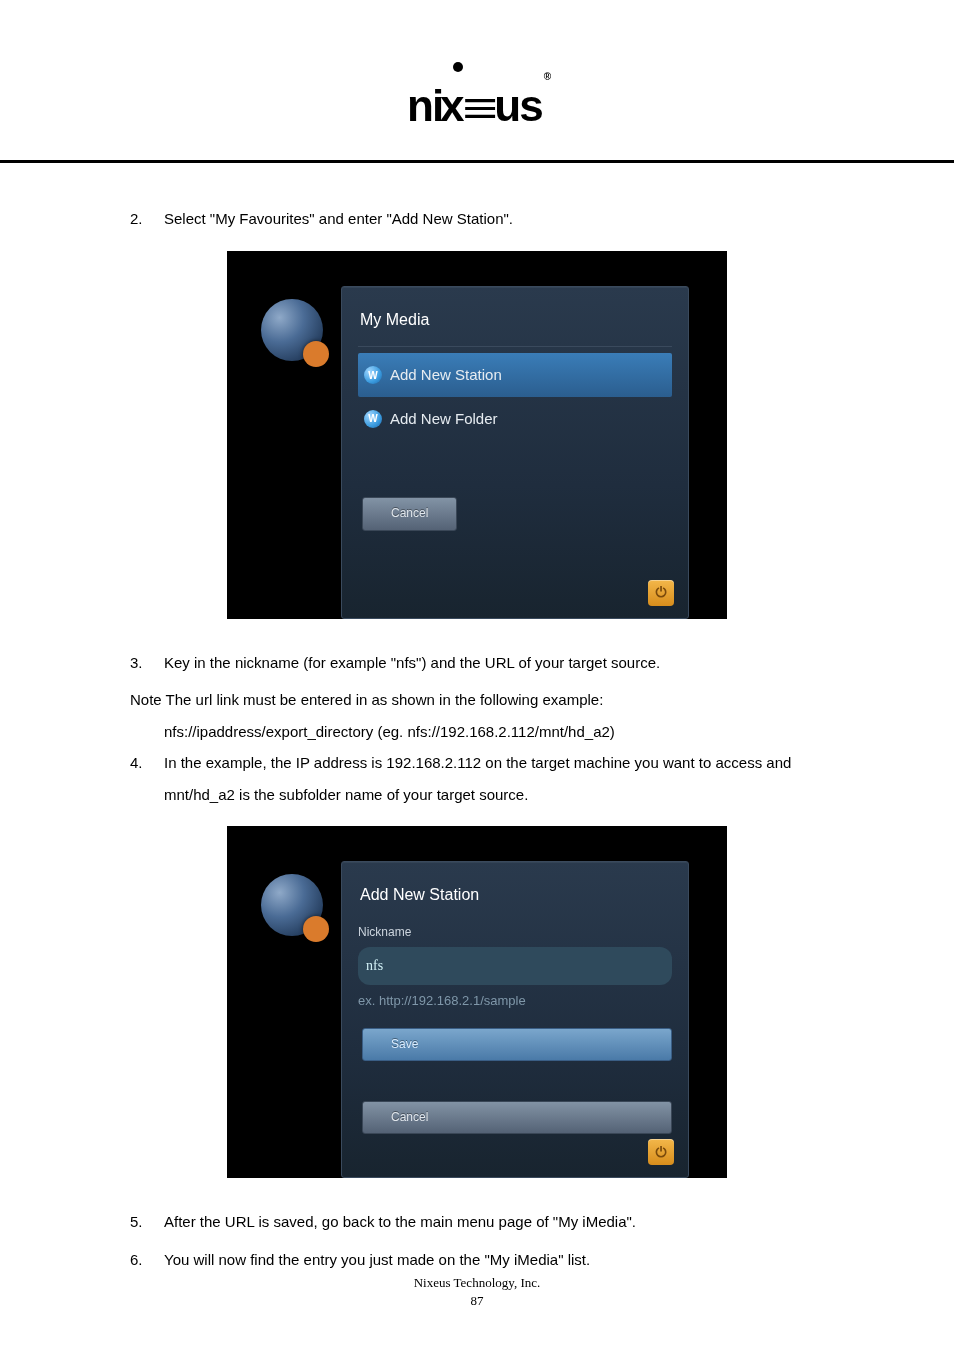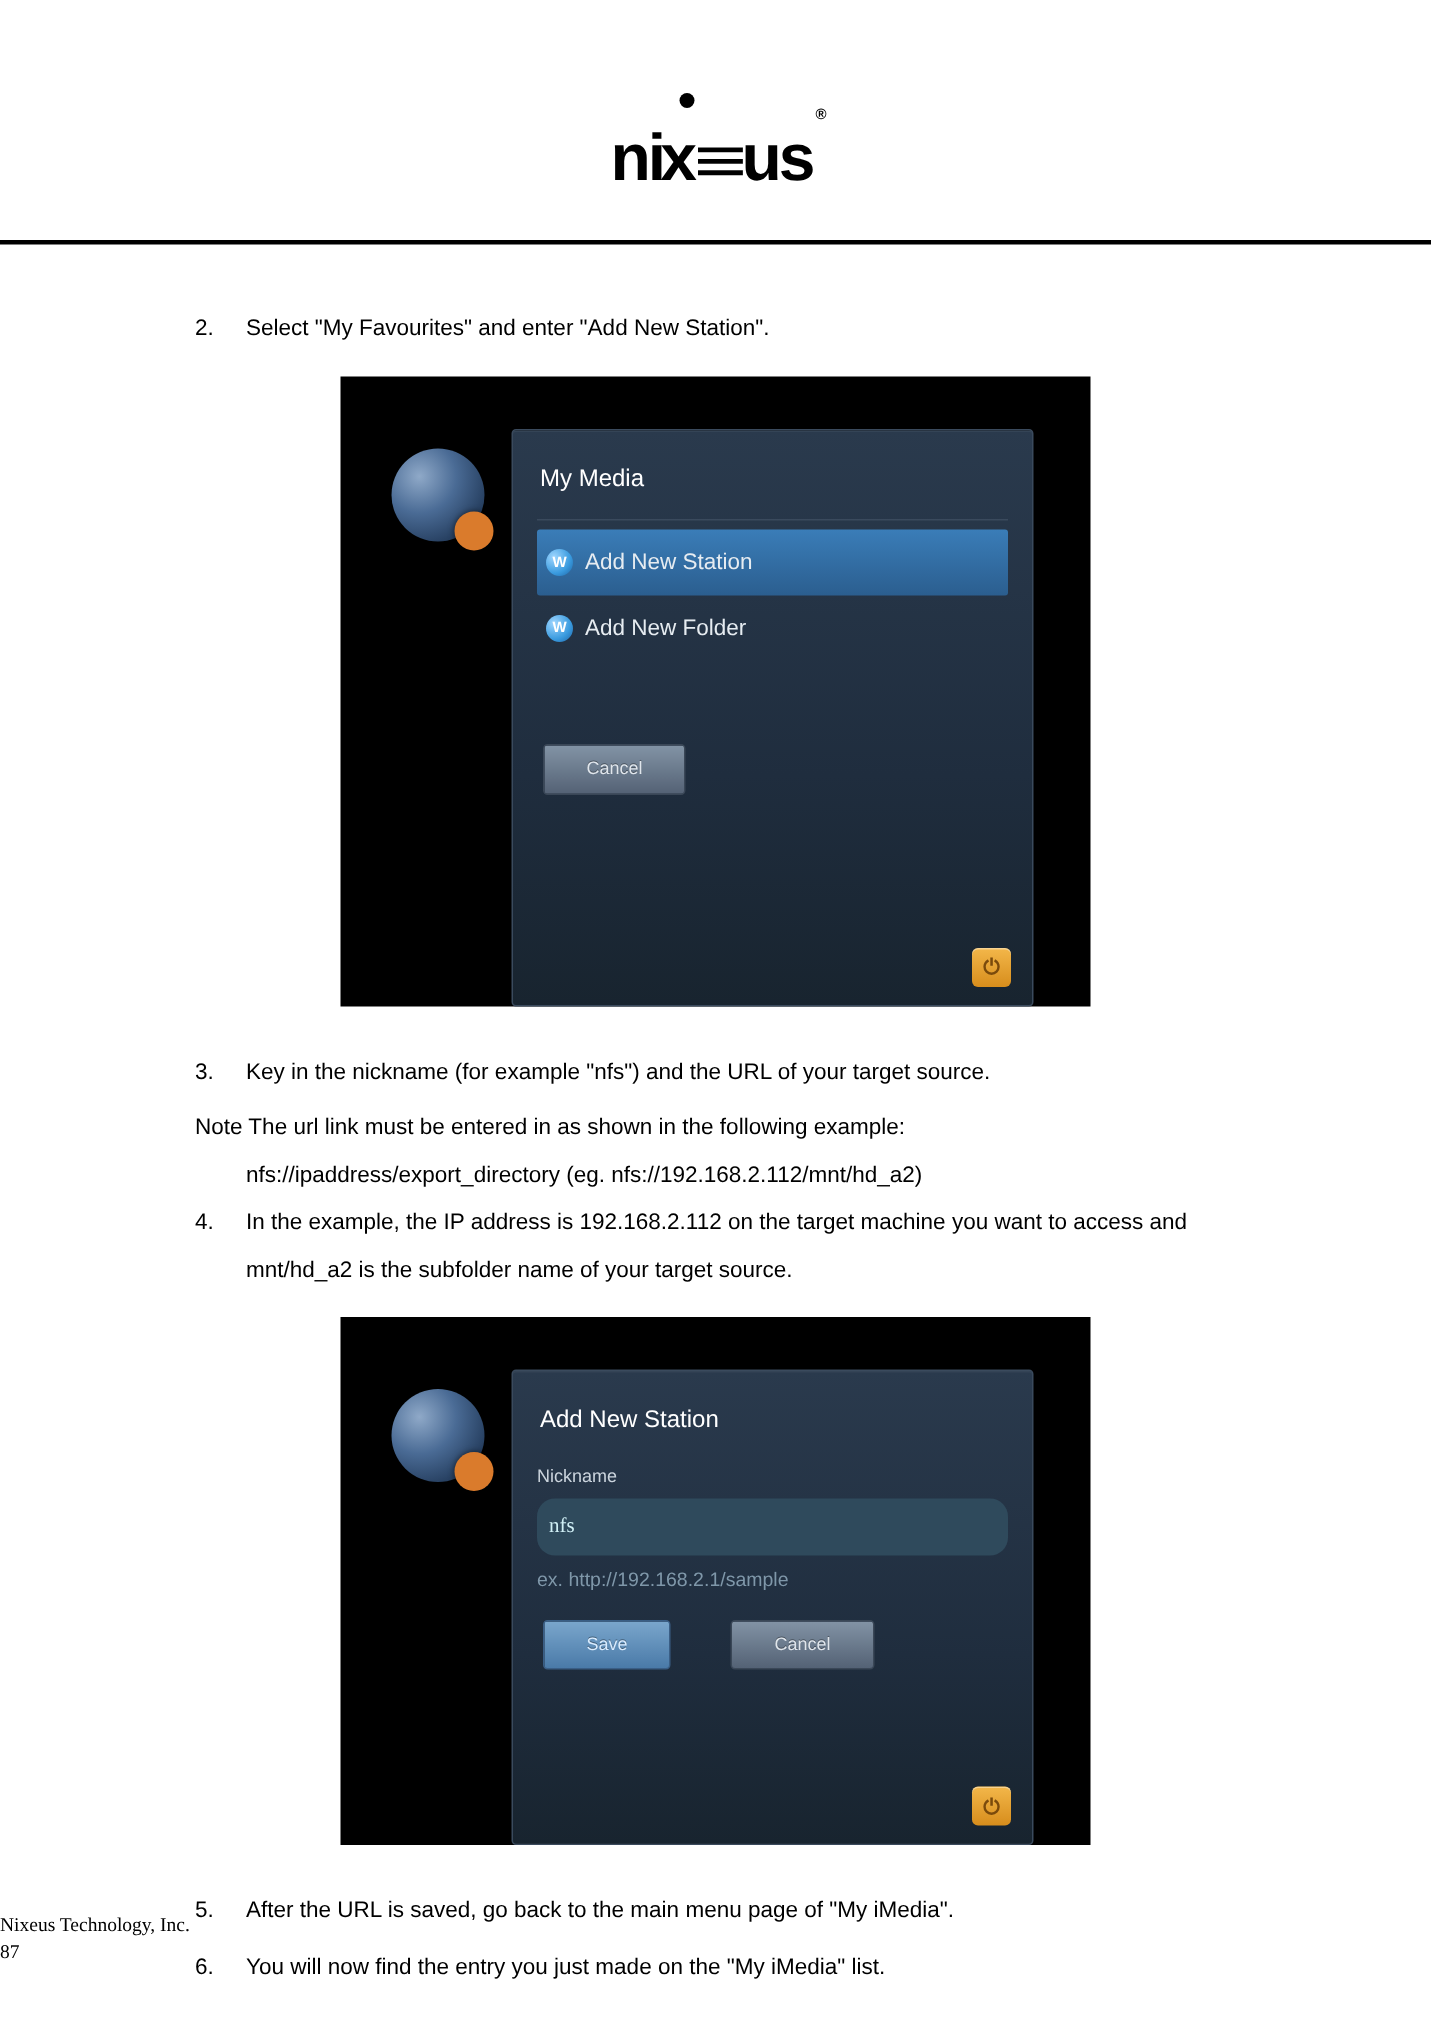--- a/index.html
+++ b/index.html
@@ -56,21 +56,21 @@
     }
     ol.steps > li .num {
       min-width: 34px;
     }
     ol.steps > li .txt {
       flex: 1;
     }
     .screenshot {
       background: #000;
       width: 500px;
-      height: 420px;
+      height: 368px;
       margin: 16px auto 28px auto;
       position: relative;
       display: flex;
     }
     .globe {
       width: 62px;
       height: 62px;
       margin: 48px 0 0 34px;
       background: radial-gradient(circle at 30% 30%, #8fa9c8 0%, #4a6b95 40%, #223a5a 80%);
       border-radius: 50%;
@@ -171,29 +171,31 @@
       font-size: 14px;
       font-family: Liberation Serif, serif;
     }
     .hint { color: #7f97a9; font-size: 13px; margin-top: 2px; }
     .note-line { margin-bottom: 0; }
     .indent { padding-left: 34px; }
     .footer {
       position: absolute;
       left: 0; right: 0;
       bottom: 40px;
+      text-align: center;
       font-family: "Times New Roman", serif;
       font-size: 13px;
       line-height: 1.4;
     }
     .btn-row {
       display: flex;
       gap: 40px;
       margin-top: 14px;
       padding-left: 4px;
+      flex-direction: column;
     }
     .cancel-row {
       margin-top: 56px;
       padding-left: 4px;
     }
   </style>
 </head>
 <body>
 
 <div class="logo-area">

